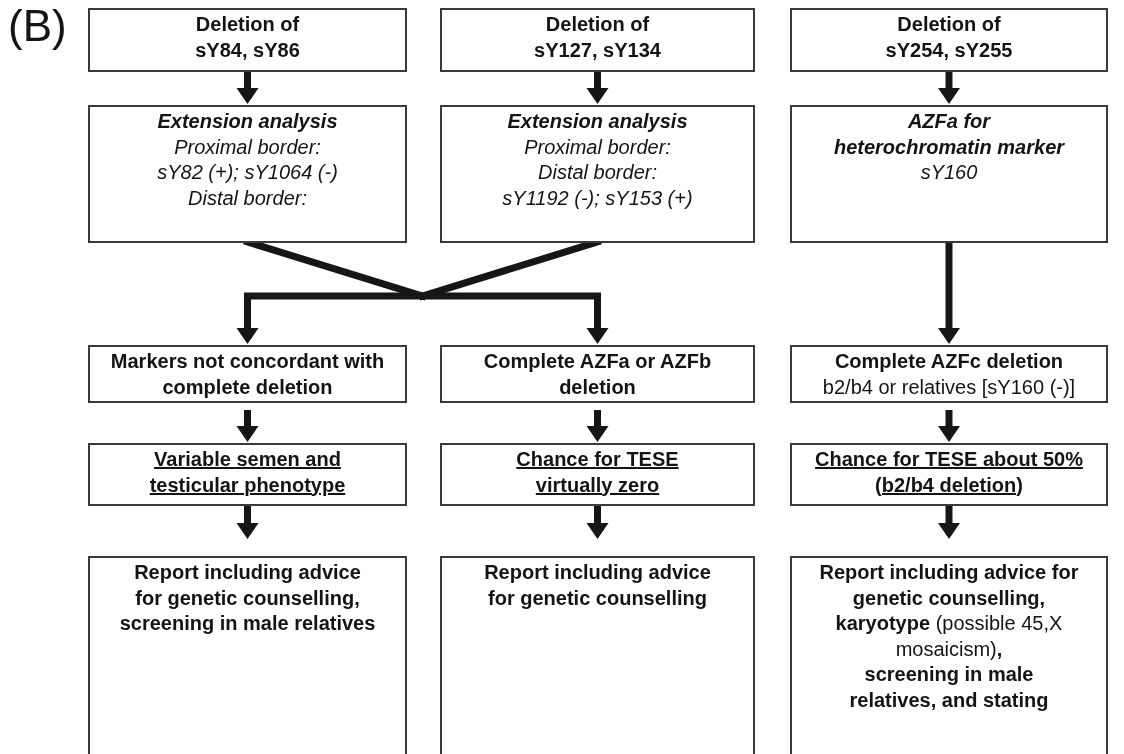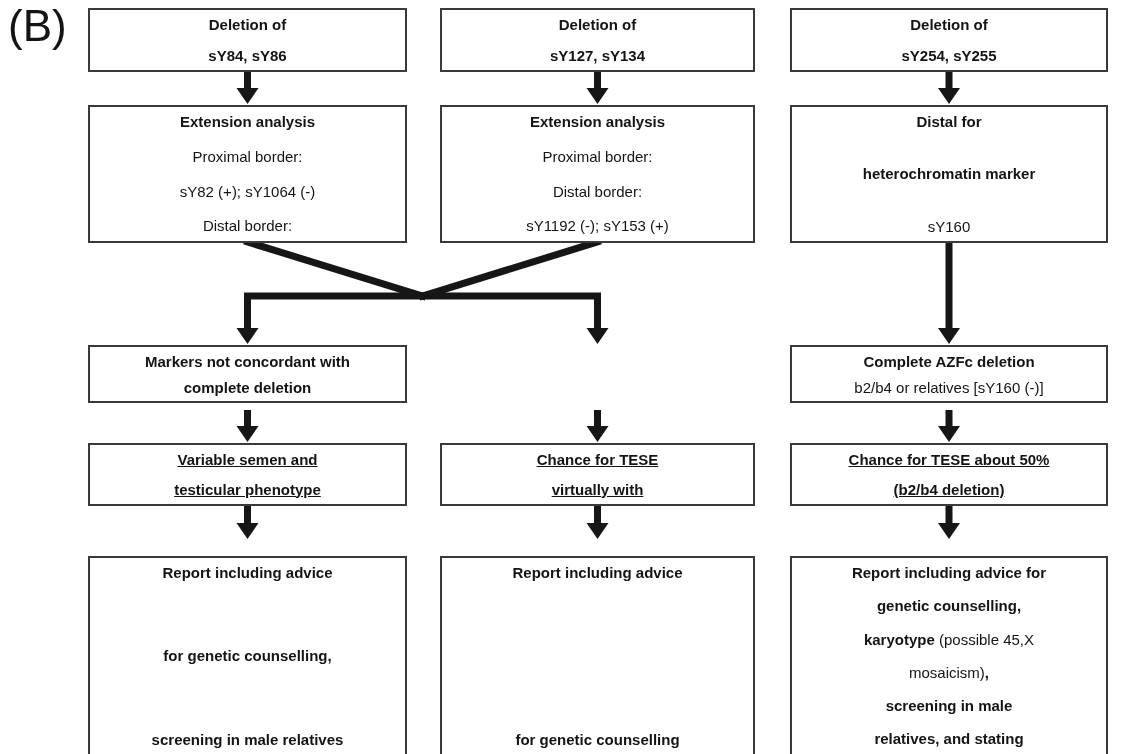--- a/index.html
+++ b/index.html
@@ -17,31 +17,31 @@
     position:absolute;left:8px;top:2px;font-size:44px;line-height:1.1;
     color:var(--text);
   }
   .arrows{position:absolute;left:0;top:0;width:1124px;height:754px;z-index:1;}
   .arrows .shaft{stroke:var(--arrow);stroke-width:7;fill:none;}
   .arrows .sq{stroke-linecap:square;}
   .arrows .head{fill:var(--arrow);stroke:none;}
   .box{
     position:absolute;z-index:2;box-sizing:border-box;
     border:2px solid var(--border);background:var(--box_bg);
-    display:flex;flex-direction:column;justify-content:space-between;align-items:center;
-    text-align:center;font-size:15px;line-height:25.5px;padding:2px 14px;
+    display:flex;flex-direction:column;justify-content:flex-start;align-items:center;
+    text-align:center;font-size:20px;line-height:25.5px;padding:2px 14px;
   }
   .b{font-weight:bold;}
   
   .c0{left:88px;width:319px;}
   .c1{left:440px;width:315px;}
   .c2{left:790px;width:318px;}
   
   .r0{top:8px;height:64px;}
-  .r1{top:105px;height:138px;}
+  .r1{top:105px;height:138px;font-style:italic;}
   .r2{top:345px;height:58px;}
   .r3{top:443px;height:63px;text-decoration:underline;}
   .r4{top:540px;height:200px;margin-top:16px;}
 </style>
 </head>
 <body>
 
 <div class="canvas">
 
   <div class="fig-label">(B)</div>
@@ -107,35 +107,39 @@
   <div class="box c1 r0">
     <div class="ln b">Deletion of</div>
     <div class="ln b">sY127, sY134</div>
   </div>
   <div class="box c1 r1">
     <div class="ln b">Extension analysis</div>
     <div class="ln">Proximal border:</div>
     <div class="ln">Distal border:</div>
     <div class="ln">sY1192 (-); sY153 (+)</div>
   </div>
+  <div class="box c1 r2">
+    <div class="ln b">Complete AZFa or AZFb</div>
+    <div class="ln b">deletion</div>
+  </div>
   <div class="box c1 r3">
     <div class="ln b">Chance for TESE</div>
-    <div class="ln b">virtually with</div>
+    <div class="ln b">virtually zero</div>
   </div>
   <div class="box c1 r4">
     <div class="ln b">Report including advice</div>
     <div class="ln b">for genetic counselling</div>
   </div>
 
   <div class="box c2 r0">
     <div class="ln b">Deletion of</div>
     <div class="ln b">sY254, sY255</div>
   </div>
   <div class="box c2 r1">
-    <div class="ln b">Distal for</div>
+    <div class="ln b">AZFa for</div>
     <div class="ln b">heterochromatin marker</div>
     <div class="ln">sY160</div>
   </div>
   <div class="box c2 r2">
     <div class="ln b">Complete AZFc deletion</div>
     <div class="ln">b2/b4 or relatives [sY160 (-)]</div>
   </div>
   <div class="box c2 r3">
     <div class="ln b">Chance for TESE about 50%</div>
     <div class="ln b">(b2/b4 deletion)</div>

